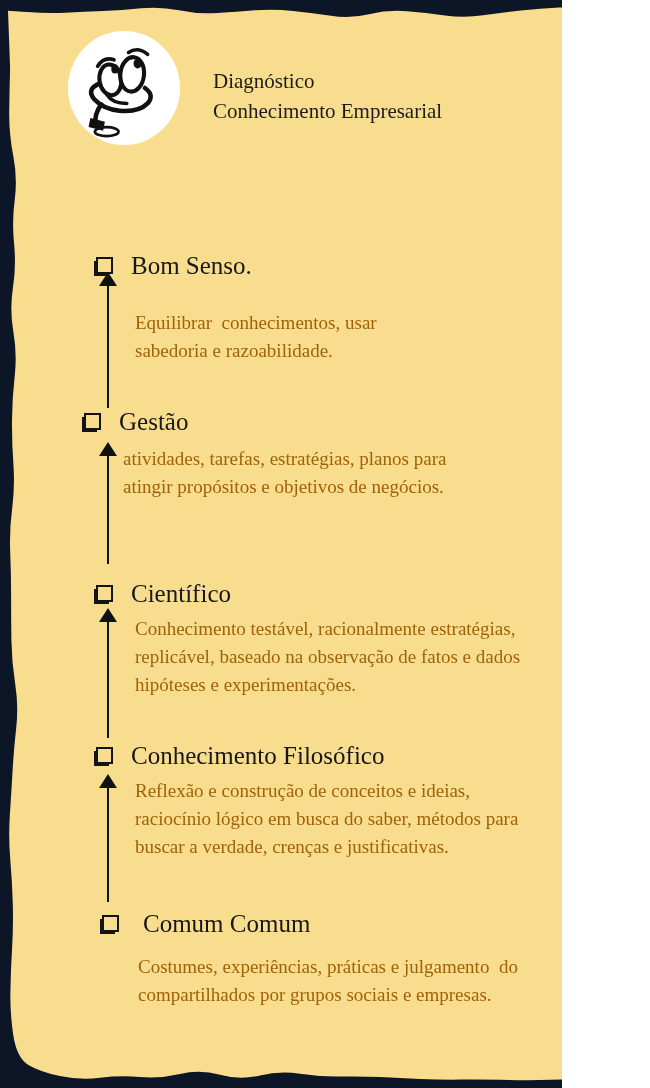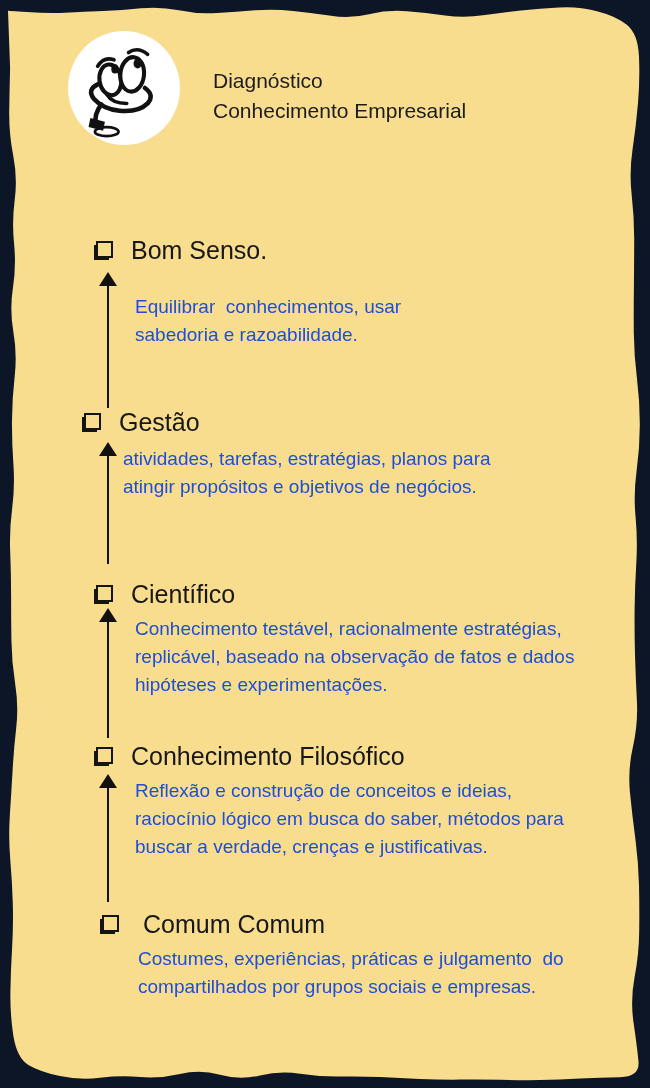--- a/index.html
+++ b/index.html
@@ -1,19 +1,19 @@
 <!DOCTYPE html>
 <html><head>
 <meta charset="utf-8">
 <style>
   html,body { margin:0; padding:0; background:#ffffff; }
   .page {
-    position:relative; width:650px; height:1088px;
+    position:relative; width:562px; height:1088px;
     background:#F9DD8F; overflow:hidden;
-    font-family:Liberation Sans, sans-serif;
+    font-family:Liberation Serif, serif;
   }
   .border-svg { position:absolute; left:0; top:0; z-index:6; pointer-events:none; }
 
   .logo-circle {
     position:absolute; left:68px; top:31px; width:112px; height:114px;
     background:#ffffff; border-radius:50%;
     display:flex; align-items:center; justify-content:center; z-index:2;
   }
   .header-title {
     position:absolute; left:213px; top:66px;
@@ -25,21 +25,21 @@
   .checkbox {
     flex:0 0 auto; width:13px; height:13px;
     border:2.5px solid #141414;
     box-shadow:-3px 3px 0 -1px #141414;
     background:transparent; margin-right:18px; margin-bottom:2px;
   }
   .section-title {
     font-size:25px; line-height:28px; color:#171717; white-space:pre;
   }
   .section-body {
-    margin-left:39px; font-size:19px; line-height:28px; color:#1d4ed8;
+    margin-left:39px; font-size:19px; line-height:28px; color:#a16207;
   }
   .body-line { white-space:pre; }
 
   .arrow {
     position:absolute; left:99px; width:18px; z-index:1;
     display:flex; flex-direction:column; align-items:center;
   }
   .arrow-head {
     width:0; height:0;
     border-left:9px solid transparent; border-right:9px solid transparent;
@@ -72,21 +72,21 @@
         <ellipse cx="36" cy="104" rx="13" ry="5" stroke-width="3"></ellipse>
       </g>
     </svg>
   </div>
 
   <div class="header-title">
     <div>Diagnóstico</div>
     <div>Conhecimento Empresarial</div>
   </div>
 
-  <div class="section" style="left:96px; top:236px;">
+  <div class="section" style="left:96px; top:252px;">
     <div class="title-row">
       <span class="checkbox"></span>
       <span class="section-title">Bom Senso.</span>
     </div>
     <div class="section-body" style="margin-top:29px;">
       <div class="body-line">Equilibrar  conhecimentos, usar</div>
       <div class="body-line">sabedoria e razoabilidade.</div>
     </div>
   </div>
 
@@ -123,21 +123,21 @@
       <div class="body-line">raciocínio lógico em busca do saber, métodos para</div>
       <div class="body-line">buscar a verdade, crenças e justificativas.</div>
     </div>
   </div>
 
   <div class="section" style="left:102px; top:910px;">
     <div class="title-row">
       <span class="checkbox" style="margin-right:24px;"></span>
       <span class="section-title">Comum Comum</span>
     </div>
-    <div class="section-body" style="margin-top:7px; margin-left:36px;">
+    <div class="section-body" style="margin-top:15px; margin-left:36px;">
       <div class="body-line">Costumes, experiências, práticas e julgamento  do</div>
       <div class="body-line">compartilhados por grupos sociais e empresas.</div>
     </div>
   </div>
 
   <div class="arrow" style="top:272px; height:136px;">
     <div class="arrow-head"></div>
     <div class="arrow-shaft"></div>
   </div>
   <div class="arrow" style="top:442px; height:122px;">

